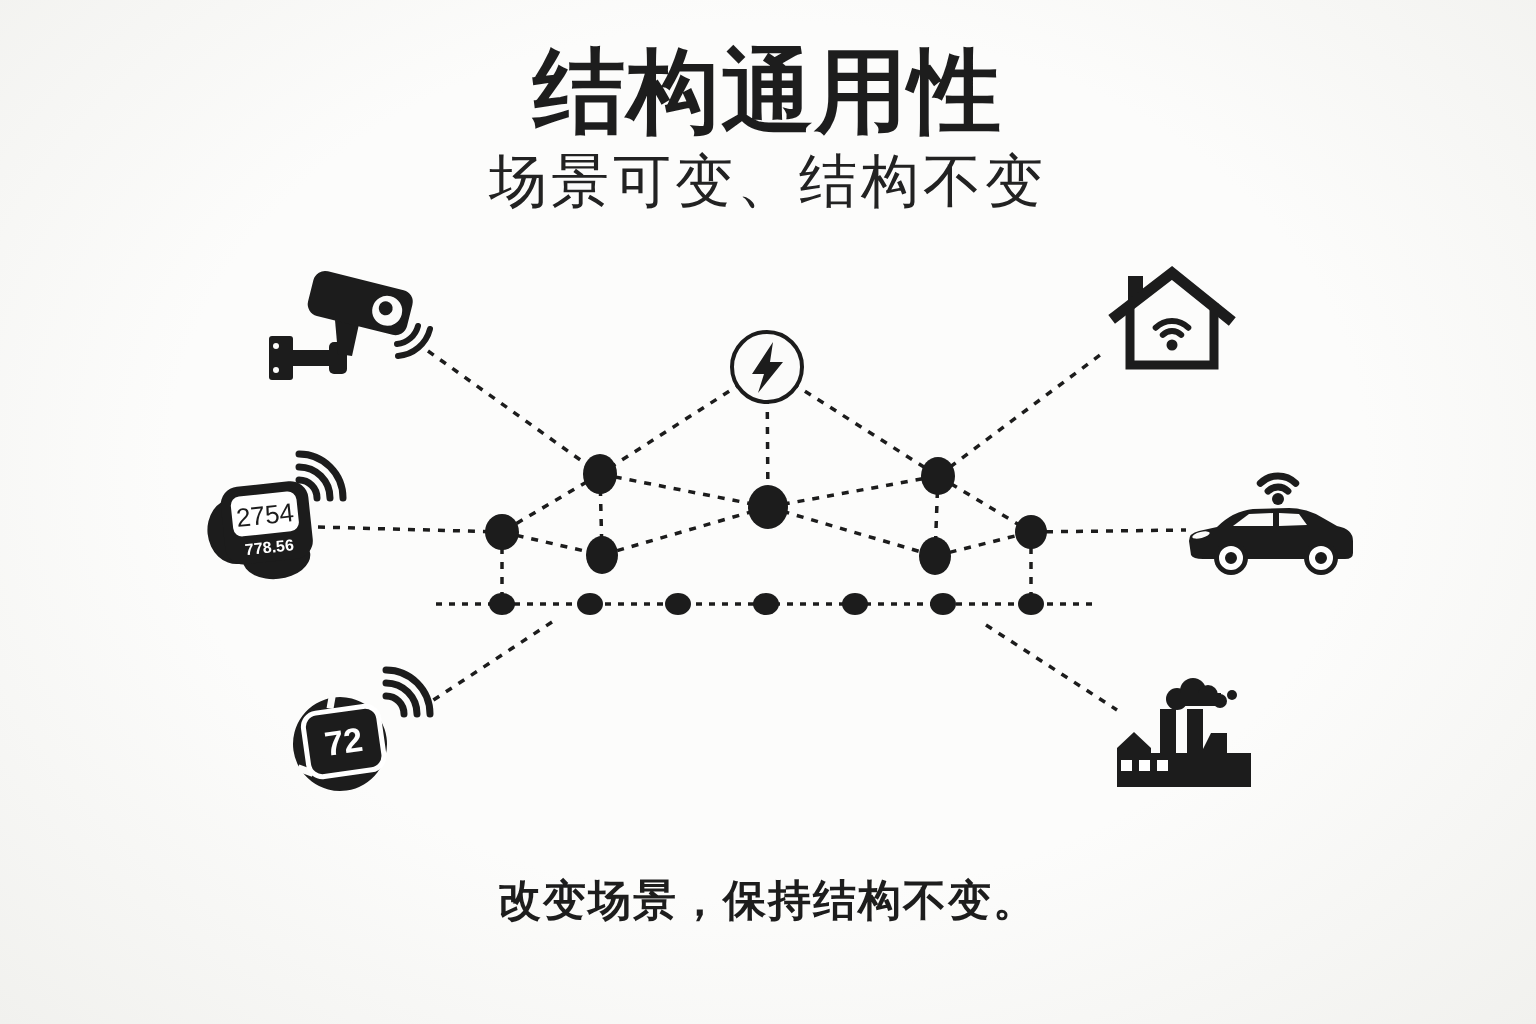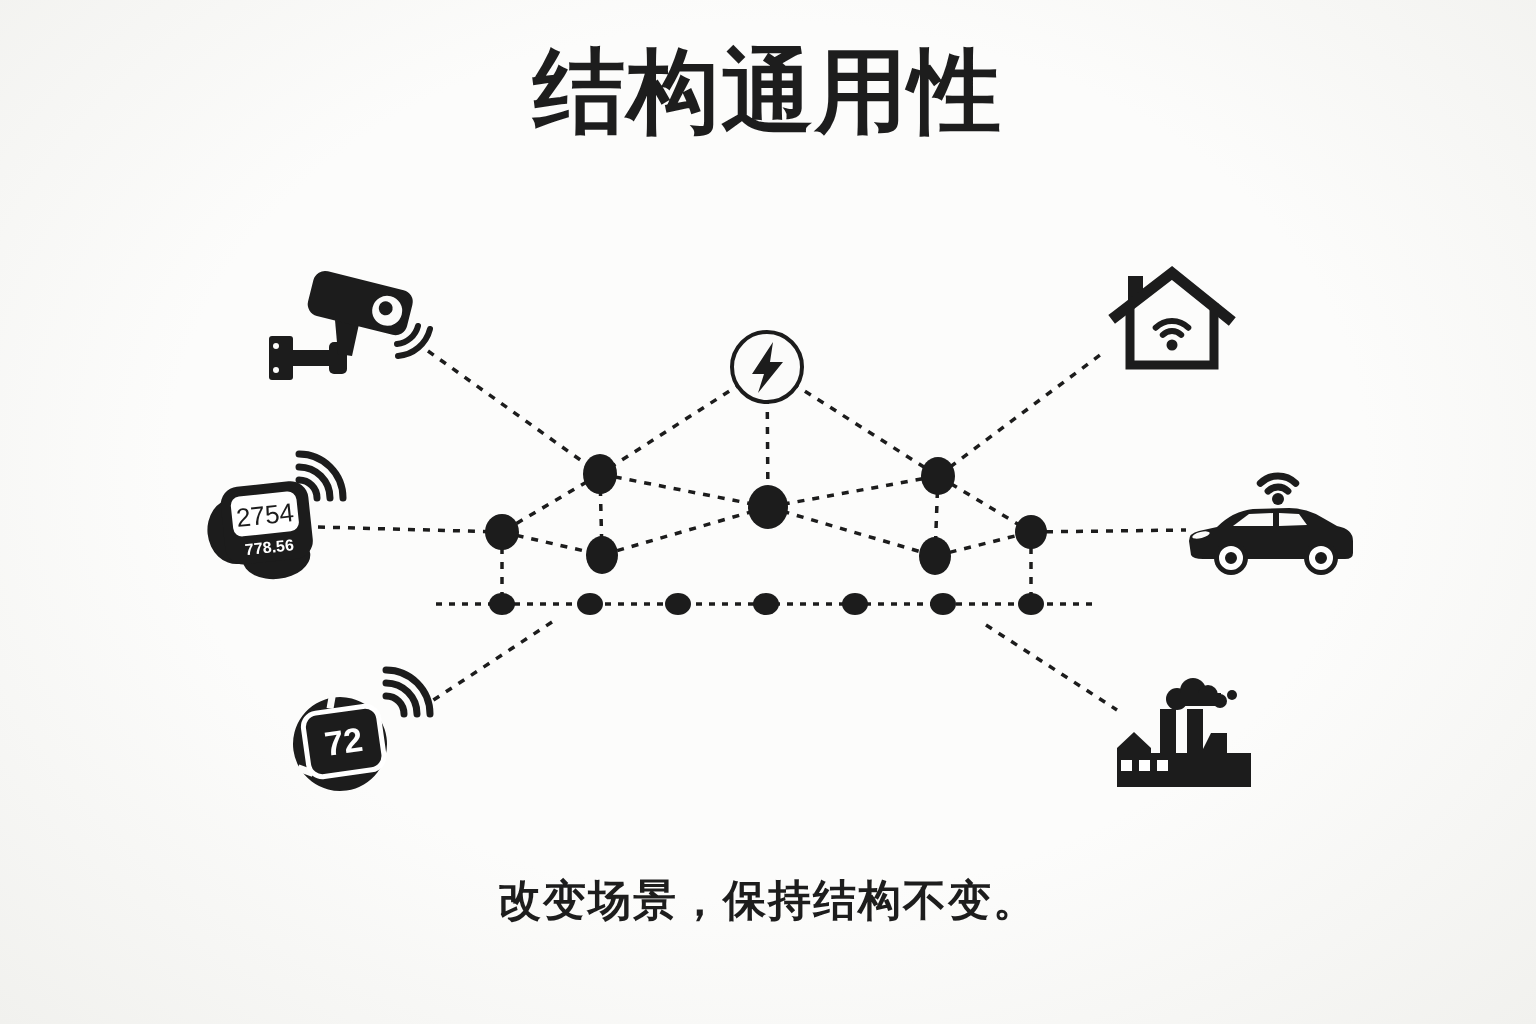--- a/index.html
+++ b/index.html
@@ -29,20 +29,21 @@
   .ink{fill:#1c1c1c;}
   .bg{fill:#fbfbfa;}
   .stroke-ink{stroke:#1c1c1c;fill:none;}
 </style>
 </head>
 <body>
 
 <div class="canvas">
 
   <h1 class="title">结构通用性</h1>
+  <div class="subtitle">场景可变、结构不变</div>
 
   <svg id="net-svg" width="1536" height="1024" viewBox="0 0 1536 1024">
     <g id="edges">
         <line x1="428" y1="351" x2="600" y2="474" stroke="#1c1c1c" stroke-width="3.5" stroke-dasharray="7 8"></line>
         <line x1="767" y1="367" x2="600" y2="474" stroke="#1c1c1c" stroke-width="3.5" stroke-dasharray="7 8"></line>
         <line x1="767" y1="367" x2="768" y2="507" stroke="#1c1c1c" stroke-width="3.5" stroke-dasharray="7 8"></line>
         <line x1="767" y1="367" x2="938" y2="476" stroke="#1c1c1c" stroke-width="3.5" stroke-dasharray="7 8"></line>
         <line x1="938" y1="476" x2="1104" y2="352" stroke="#1c1c1c" stroke-width="3.5" stroke-dasharray="7 8"></line>
         <line x1="600" y1="474" x2="768" y2="507" stroke="#1c1c1c" stroke-width="3.5" stroke-dasharray="7 8"></line>
         <line x1="768" y1="507" x2="938" y2="476" stroke="#1c1c1c" stroke-width="3.5" stroke-dasharray="7 8"></line>

